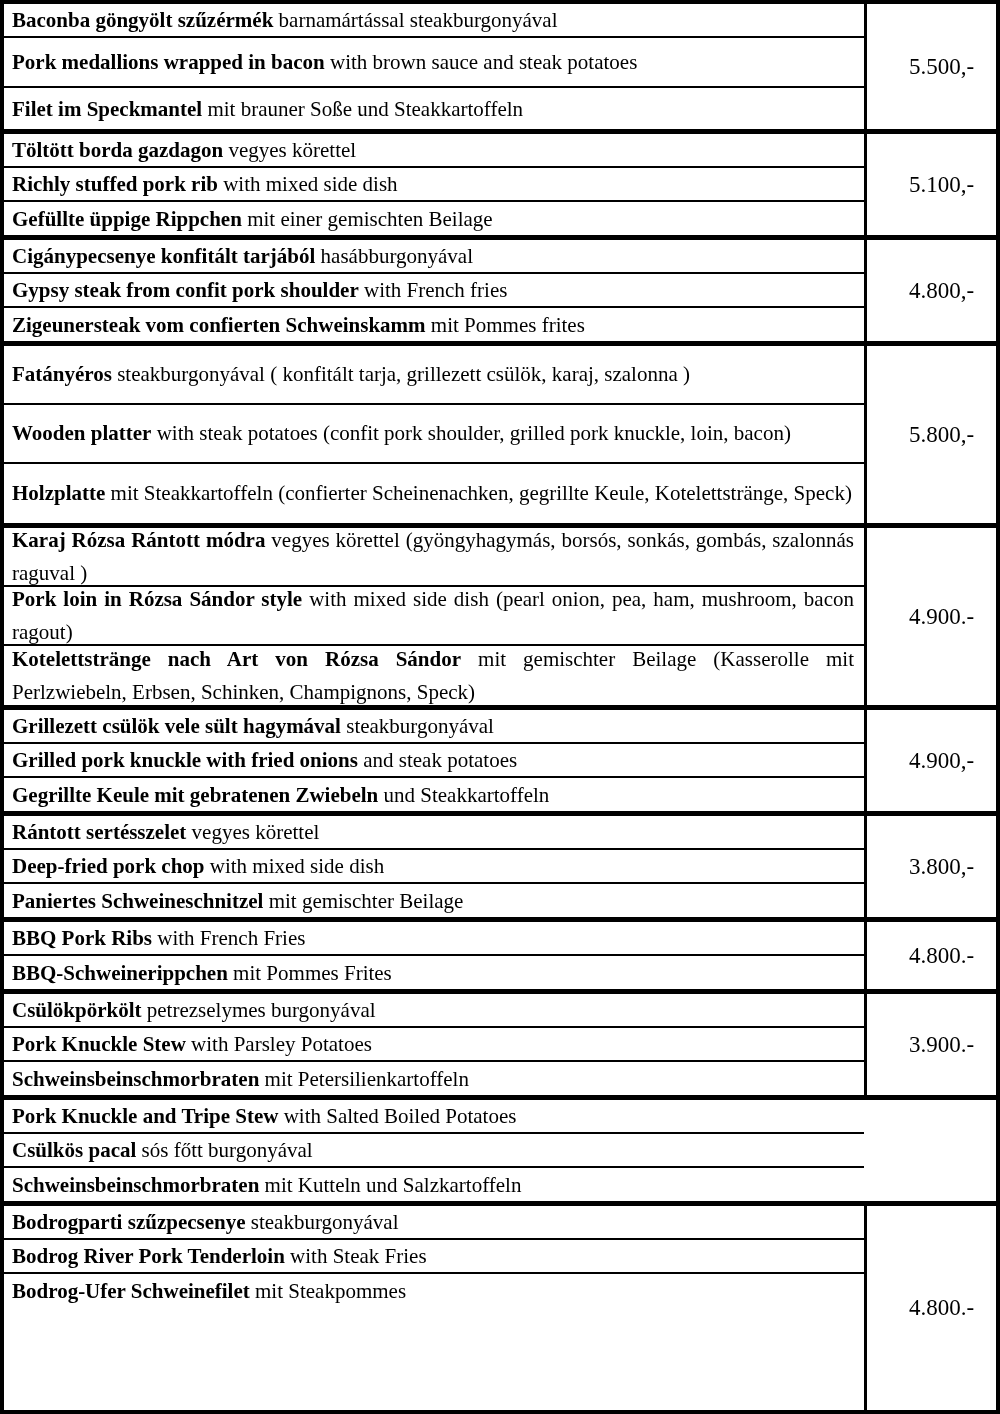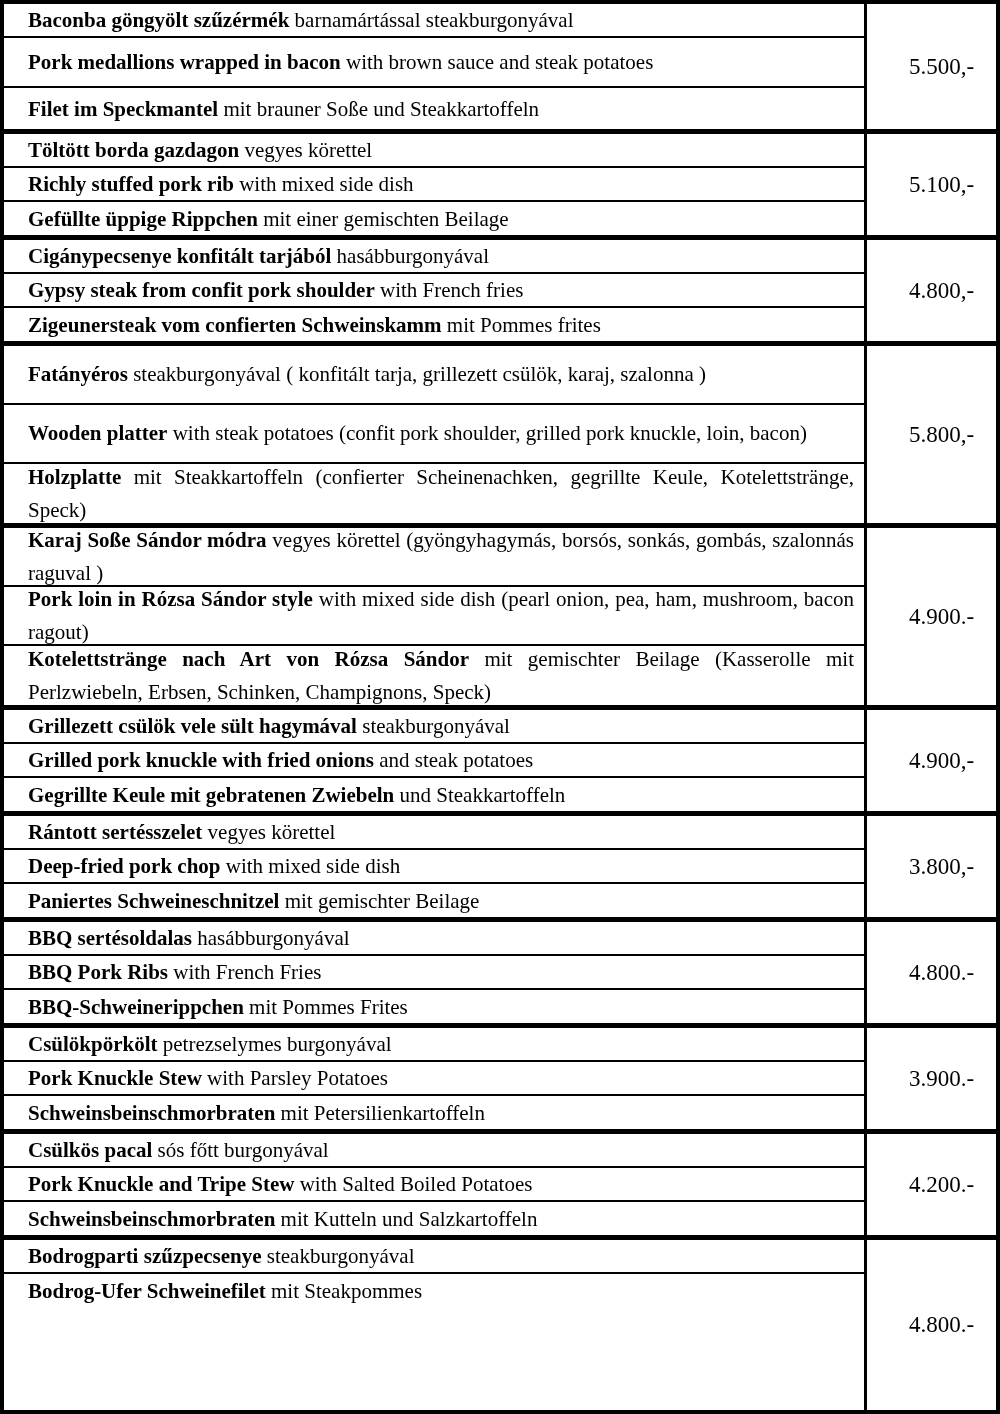--- a/index.html
+++ b/index.html
@@ -33,21 +33,21 @@
     box-sizing: border-box;
     display: flex;
     flex-direction: column;
   }
   .row {
     box-sizing: border-box;
     height: 34px;
     border-bottom: 2px solid #000;
     display: flex;
     align-items: center;
-    padding: 0 10px 0 24px;
+    padding: 0 10px 0 8px;
     font-size: 21px;
     line-height: 32px;
     overflow: hidden;
   }
   .row:last-child {
     border-bottom: none;
     height: 33px;
   }
   .row.tall { height: 50px; }
   .row.med  { height: 41px; }
@@ -139,21 +139,21 @@
       <div class="row multi">
         <p class="t"><b>Holzplatte</b><span> mit Steakkartoffeln (confierter Scheinenachken, gegrillte Keule, Kotelettstränge, Speck)</span></p>
       </div>
     </div>
     <div class="price">5.800,-</div>
   </section>
 
   <section class="group">
     <div class="langs">
       <div class="row multi">
-        <p class="t"><b>Karaj Soße Sándor módra</b><span> vegyes körettel (gyöngyhagymás, borsós, sonkás, gombás, szalonnás raguval )</span></p>
+        <p class="t"><b>Karaj Rózsa Rántott módra</b><span> vegyes körettel (gyöngyhagymás, borsós, sonkás, gombás, szalonnás raguval )</span></p>
       </div>
       <div class="row multi">
         <p class="t"><b>Pork loin in Rózsa Sándor style</b><span> with mixed side dish (pearl onion, pea, ham, mushroom, bacon ragout)</span></p>
       </div>
       <div class="row multi">
         <p class="t"><b>Kotelettstränge nach Art von Rózsa Sándor</b><span> mit gemischter Beilage (Kasserolle mit Perlzwiebeln, Erbsen, Schinken, Champignons, Speck)</span></p>
       </div>
     </div>
     <div class="price">4.900.-</div>
   </section>
@@ -184,23 +184,20 @@
       <div class="row">
         <p class="t"><b>Paniertes Schweineschnitzel</b><span> mit gemischter Beilage</span></p>
       </div>
     </div>
     <div class="price">3.800,-</div>
   </section>
 
   <section class="group">
     <div class="langs">
       <div class="row">
-        <p class="t"><b>BBQ sertésoldalas</b><span> hasábburgonyával</span></p>
-      </div>
-      <div class="row">
         <p class="t"><b>BBQ Pork Ribs</b><span> with French Fries</span></p>
       </div>
       <div class="row">
         <p class="t"><b>BBQ-Schweinerippchen</b><span> mit Pommes Frites</span></p>
       </div>
     </div>
     <div class="price">4.800.-</div>
   </section>
 
   <section class="group">
@@ -214,37 +211,39 @@
       <div class="row">
         <p class="t"><b>Schweinsbeinschmorbraten</b><span> mit Petersilienkartoffeln</span></p>
       </div>
     </div>
     <div class="price">3.900.-</div>
   </section>
 
   <section class="group">
     <div class="langs">
       <div class="row">
+        <p class="t"><b>Pork Knuckle and Tripe Stew</b><span> with Salted Boiled Potatoes</span></p>
+      </div>
+      <div class="row">
         <p class="t"><b>Csülkös pacal</b><span> sós főtt burgonyával</span></p>
       </div>
       <div class="row">
-        <p class="t"><b>Pork Knuckle and Tripe Stew</b><span> with Salted Boiled Potatoes</span></p>
-      </div>
-      <div class="row">
         <p class="t"><b>Schweinsbeinschmorbraten</b><span> mit Kutteln und Salzkartoffeln</span></p>
       </div>
     </div>
-    <div class="price">4.200.-</div>
   </section>
 
   <section class="group">
     <div class="langs">
       <div class="row">
         <p class="t"><b>Bodrogparti szűzpecsenye</b><span> steakburgonyával</span></p>
       </div>
       <div class="row">
+        <p class="t"><b>Bodrog River Pork Tenderloin</b><span> with Steak Fries</span></p>
+      </div>
+      <div class="row">
         <p class="t"><b>Bodrog-Ufer Schweinefilet</b><span> mit Steakpommes</span></p>
       </div>
     </div>
     <div class="price">4.800.-</div>
   </section>
 
 </div>
 
 </body></html>

